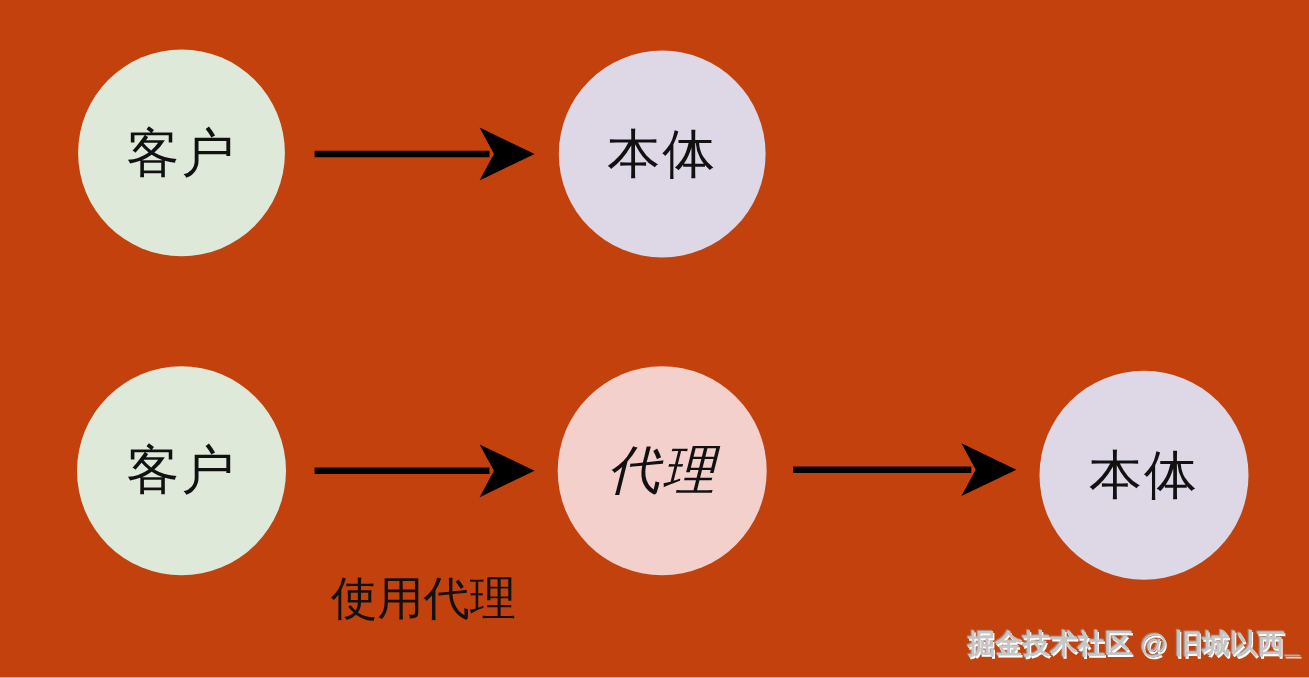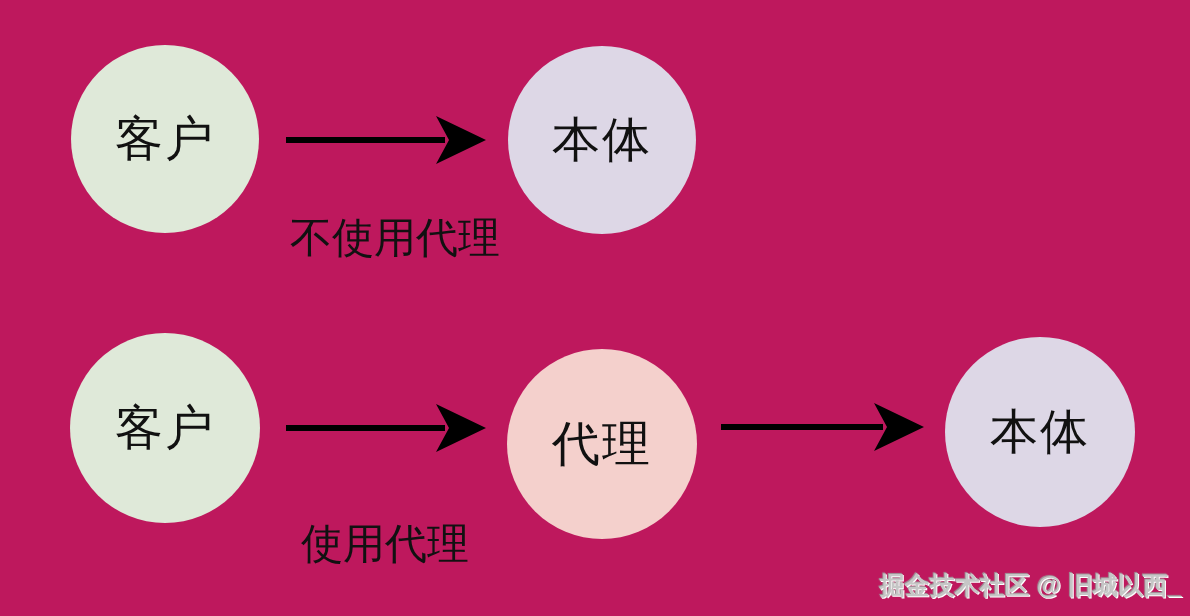--- a/index.html
+++ b/index.html
@@ -4,21 +4,21 @@
 <style>
   html, body {
     margin: 0;
     padding: 0;
     background: #ffffff;
   }
   .canvas {
     position: relative;
     width: 1190px;
     height: 616px;
-    background: #be185d;
+    background: #c2410c;
     overflow: hidden;
     font-family: "Liberation Sans", sans-serif;
     color: #000;
   }
   .node-circle {
     position: absolute;
     border-radius: 50%;
     display: flex;
     align-items: center;
     justify-content: center;
@@ -64,32 +64,31 @@
 
   <svg class="arrow" style="left:283px; top:115px;" width="205" height="50" viewBox="0 0 205 50">
     <line x1="3" y1="25" x2="162" y2="25" stroke="#000" stroke-width="6"></line>
     <path d="M203 25 L153 1 L166 25 L153 49 Z" fill="#000"></path>
   </svg>
 
   <div class="node-circle" style="left: 508px; top: 46px; width: 188px; height: 188px; background-color: rgb(221, 215, 230);">
     <span class="node-label">本体</span>
   </div>
 
-  <div class="flow-caption" style="left:270px; top:210px; width:250px;">不使用代理</div>
 
   <div class="node-circle" style="left: 70px; top: 333px; width: 190px; height: 190px; background-color: rgb(223, 233, 217);">
     <span class="node-label">客户</span>
   </div>
 
   <svg class="arrow" style="left:283px; top:403px;" width="205" height="50" viewBox="0 0 205 50">
     <line x1="3" y1="25" x2="162" y2="25" stroke="#000" stroke-width="6"></line>
     <path d="M203 25 L153 1 L166 25 L153 49 Z" fill="#000"></path>
   </svg>
 
-  <div class="node-circle" style="left: 507px; top: 349px; width: 190px; height: 190px; background-color: rgb(244, 208, 204);">
+  <div class="node-circle" style="left: 507px; top: 333px; width: 190px; height: 190px; background-color: rgb(244, 208, 204); font-style: italic;">
     <span class="node-label">代理</span>
   </div>
 
   <svg class="arrow" style="left:718px; top:402px;" width="208" height="50" viewBox="0 0 208 50">
     <line x1="3" y1="25" x2="165" y2="25" stroke="#000" stroke-width="6"></line>
     <path d="M206 25 L156 1 L169 25 L156 49 Z" fill="#000"></path>
   </svg>
 
   <div class="node-circle" style="left: 945px; top: 337px; width: 190px; height: 190px; background-color: rgb(221, 215, 230);">
     <span class="node-label">本体</span>

